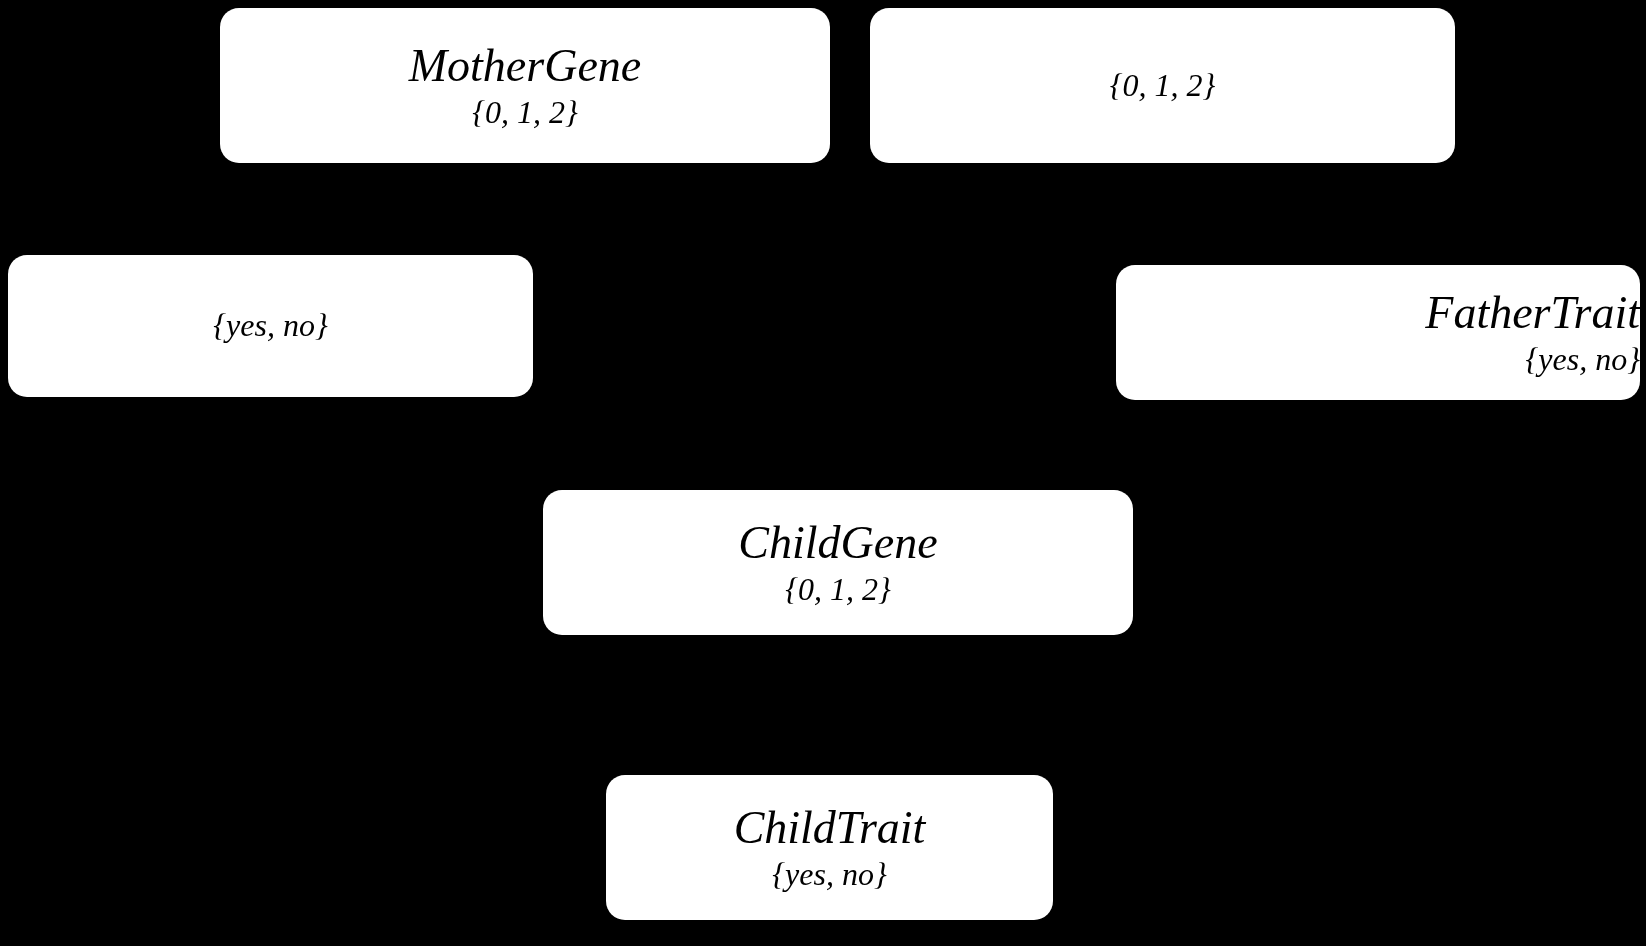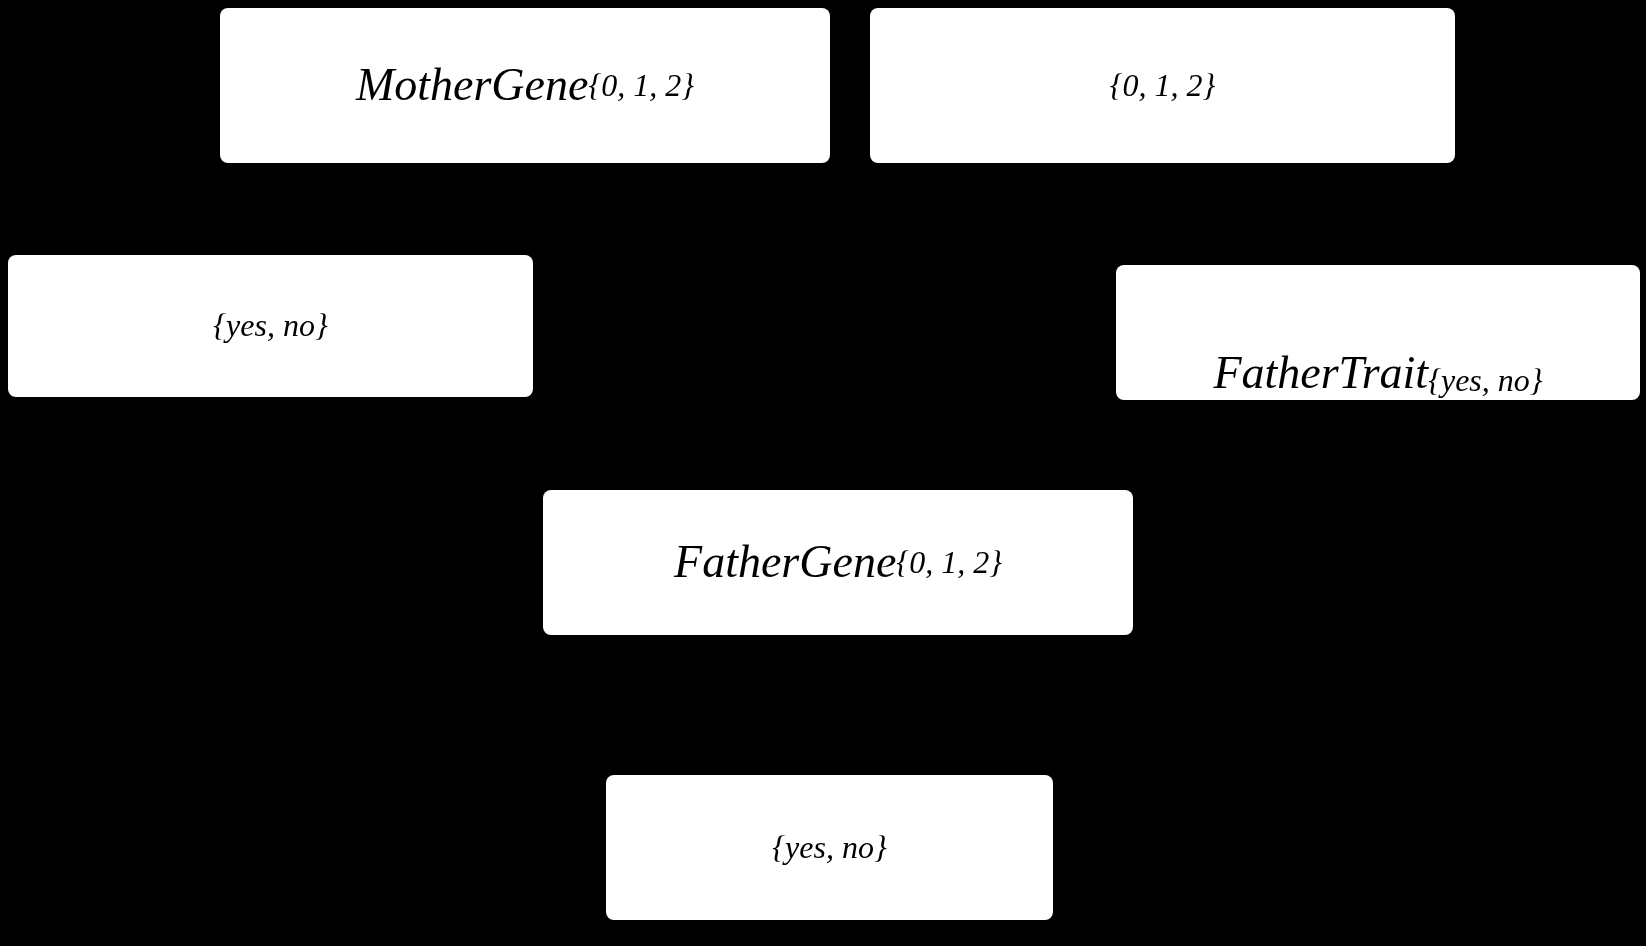--- a/index.html
+++ b/index.html
@@ -10,23 +10,23 @@
   #canvas {
     position: relative;
     width: 1646px;
     height: 946px;
     background: #000000;
     overflow: hidden;
   }
   .node {
     position: absolute;
     background: #ffffff;
-    border-radius: 8px;
+    border-radius: 19px;
     display: flex;
-    flex-direction: row;
+    flex-direction: column;
     align-items: center;
     justify-content: center;
     box-sizing: border-box;
     color: #000000;
     font-family: "Liberation Serif", "DejaVu Serif", serif;
     font-style: italic;
     line-height: 1.18;
     text-align: center;
     overflow: hidden;
   }
@@ -64,21 +64,22 @@
   <div class="node" id="node-mother-trait">
     <div class="node-domain">{yes, no}</div>
   </div>
 
   <div class="node" id="node-father-trait">
     <div class="node-name">FatherTrait</div>
     <div class="node-domain">{yes, no}</div>
   </div>
 
   <div class="node" id="node-child-gene">
-    <div class="node-name">FatherGene</div>
+    <div class="node-name">ChildGene</div>
     <div class="node-domain">{0, 1, 2}</div>
   </div>
 
   <div class="node" id="node-child-trait">
+    <div class="node-name">ChildTrait</div>
     <div class="node-domain">{yes, no}</div>
   </div>
 
 </div>
 
 </body></html>

